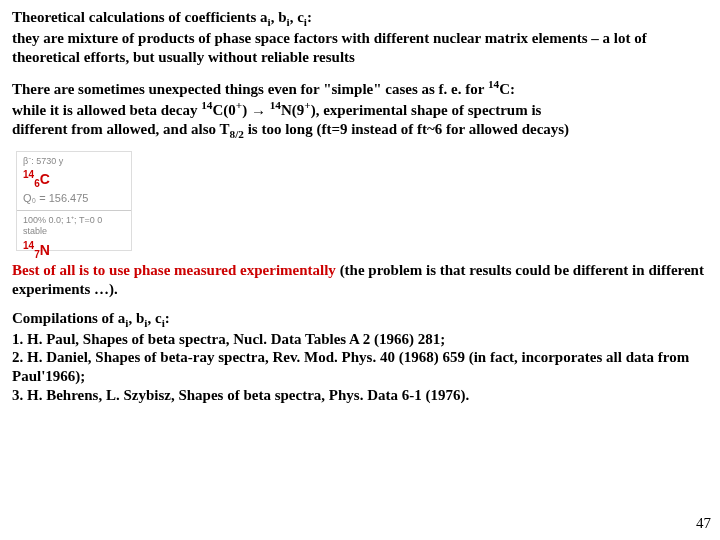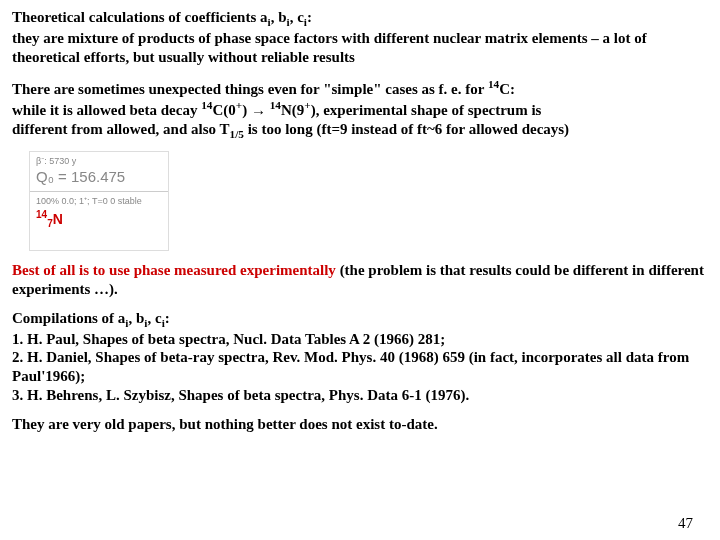--- a/index.html
+++ b/index.html
@@ -20,27 +20,27 @@
   .para {
     margin-bottom: 10px;
   }
   .bold { font-weight: bold; }
   .underline { }
   .red { color: #cc0000; }
   sub { font-size: 0.75em; vertical-align: sub; }
   sup { font-size: 0.75em; vertical-align: super; }
   .pagenum {
     position: absolute;
-    right: 27px;
+    right: 9px;
     bottom: 8px;
     font-size: 15px;
   }
   .figure {
-    margin: 6px 0 10px 17px;
-    width: 140px;
+    margin: 6px 0 10px 4px;
+    width: 116px;
     height: 100px;
     border: 1px solid #ddd;
     box-sizing: border-box;
     padding: 4px 6px;
     font-family: Arial, sans-serif;
     font-size: 10px;
     color: #444;
     position: relative;
   }
   .fig-top {
@@ -48,21 +48,21 @@
     color: #888;
   }
   .fig-nucl {
     font-size: 14px;
     font-weight: bold;
     color: #cc0000;
     margin-top: 2px;
   }
   .fig-nucl sup, .fig-nucl sub { font-size: 10px; color:#cc0000;}
   .fig-q {
-    font-size: 15px;
+    font-size: 11px;
     color: #888;
     margin-top: 1px;
   }
   .fig-divider {
     border-top: 1px solid #ccc;
     margin: 4px -6px 4px -6px;
   }
   .fig-bot {
     font-size: 9px;
     color: #888;
@@ -84,41 +84,43 @@
   <div class="para bold">
     <span class="underline">
       <span>Theoretical calculations of coefficients a</span><sub>i</sub><span>, b</span><sub>i</sub><span>, c</span><sub>i</sub><span>:</span>
     </span><br>
     <span>they are mixture of products of phase space factors with different nuclear matrix elements – a lot of theoretical efforts, but usually without reliable results</span>
   </div>
 
   <div class="para bold">
     <span>There are sometimes unexpected things even for "simple" cases as f. e. for </span><sup>14</sup><span>C:</span><br>
     <span>while it is allowed beta decay </span><sup>14</sup><span>C(0</span><sup>+</sup><span>) </span><span class="arrow">→</span><span> </span><sup>14</sup><span>N(9</span><sup>+</sup><span>), experimental shape of spectrum is</span><br>
-    <span>different from allowed, and also T</span><sub>1/5</sub><span> is too long (ft=9 instead of ft~6 for allowed decays)</span>
+    <span>different from allowed, and also T</span><sub>8/2</sub><span> is too long (ft=9 instead of ft~6 for allowed decays)</span>
   </div>
 
   <div class="figure">
     <div class="fig-top">β⁻: 5730 y</div>
+    <div class="fig-nucl">
+      <sup>14</sup><sub>6</sub><span>C</span>
+    </div>
     <div class="fig-q">Q₀ = 156.475</div>
     <div class="fig-divider"></div>
     <div class="fig-bot">100%   0.0; 1⁺; T=0   0   stable</div>
     <div class="fig-nucl2">
       <sup>14</sup><sub>7</sub><span>N</span>
     </div>
   </div>
 
   <div class="para bold">
     <span class="red underline">Best of all is to use phase measured experimentally</span><span> (the problem is that results could be different in different experiments …).</span>
   </div>
 
   <div class="para bold">
     <span>Compilations of a</span><sub>i</sub><span>, b</span><sub>i</sub><span>, c</span><sub>i</sub><span>:</span><br>
     <span>1. H. Paul, Shapes of beta spectra, Nucl. Data Tables A 2 (1966) 281;</span><br>
     <span>2. H. Daniel, Shapes of beta-ray spectra, Rev. Mod. Phys. 40 (1968) 659 (in fact, incorporates all data from Paul'1966);</span><br>
     <span>3. H. Behrens, L. Szybisz, Shapes of beta spectra, Phys. Data 6-1 (1976).</span>
   </div>
 
-  <div class="para bold">They are very old papers, but nothing better does not exist to-date.</div>
 
 </div>
 
 <div class="pagenum">47</div>
 
 </body></html>

